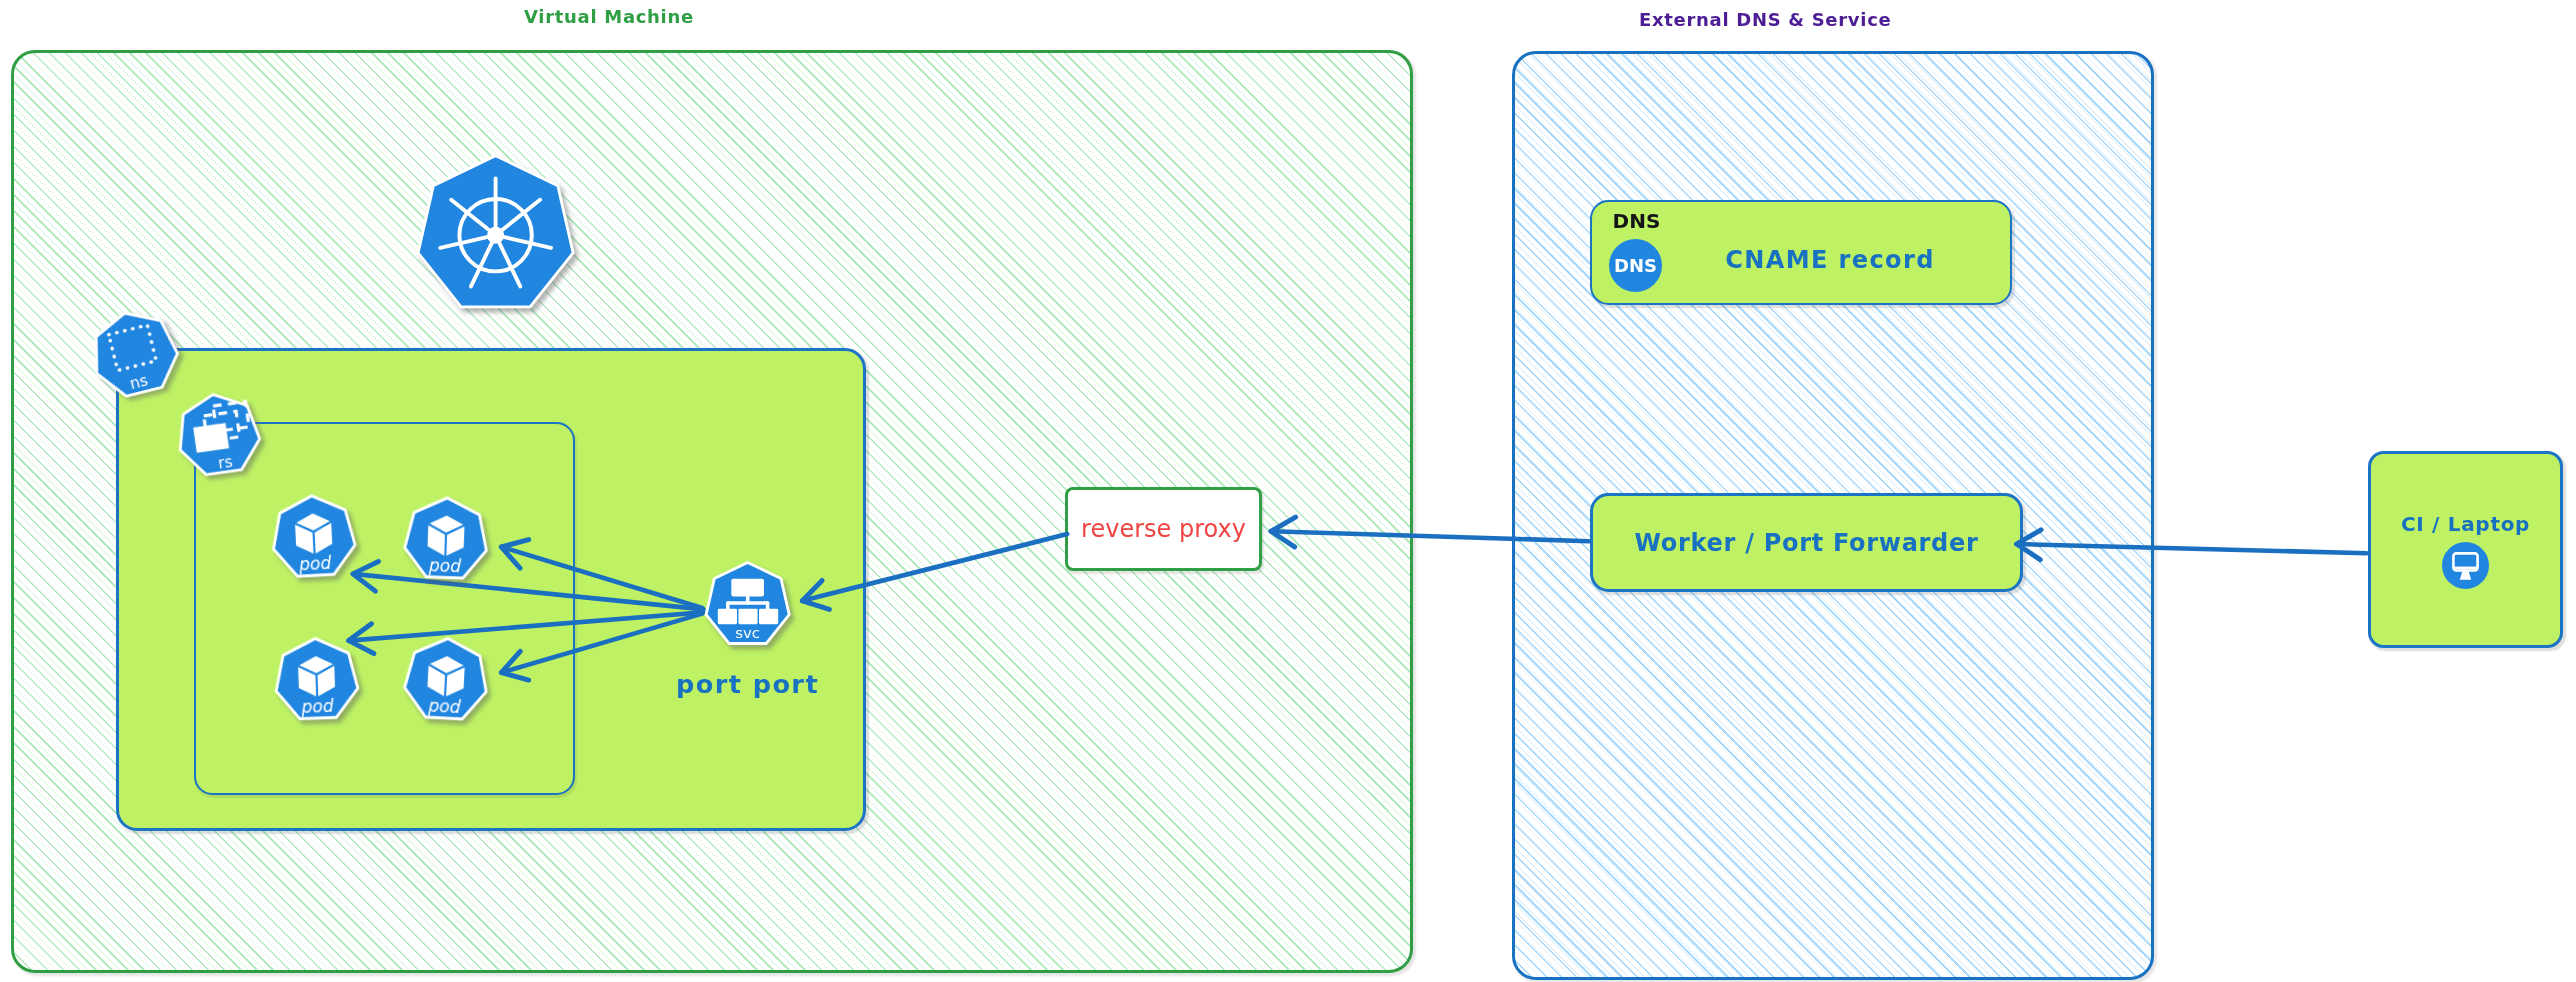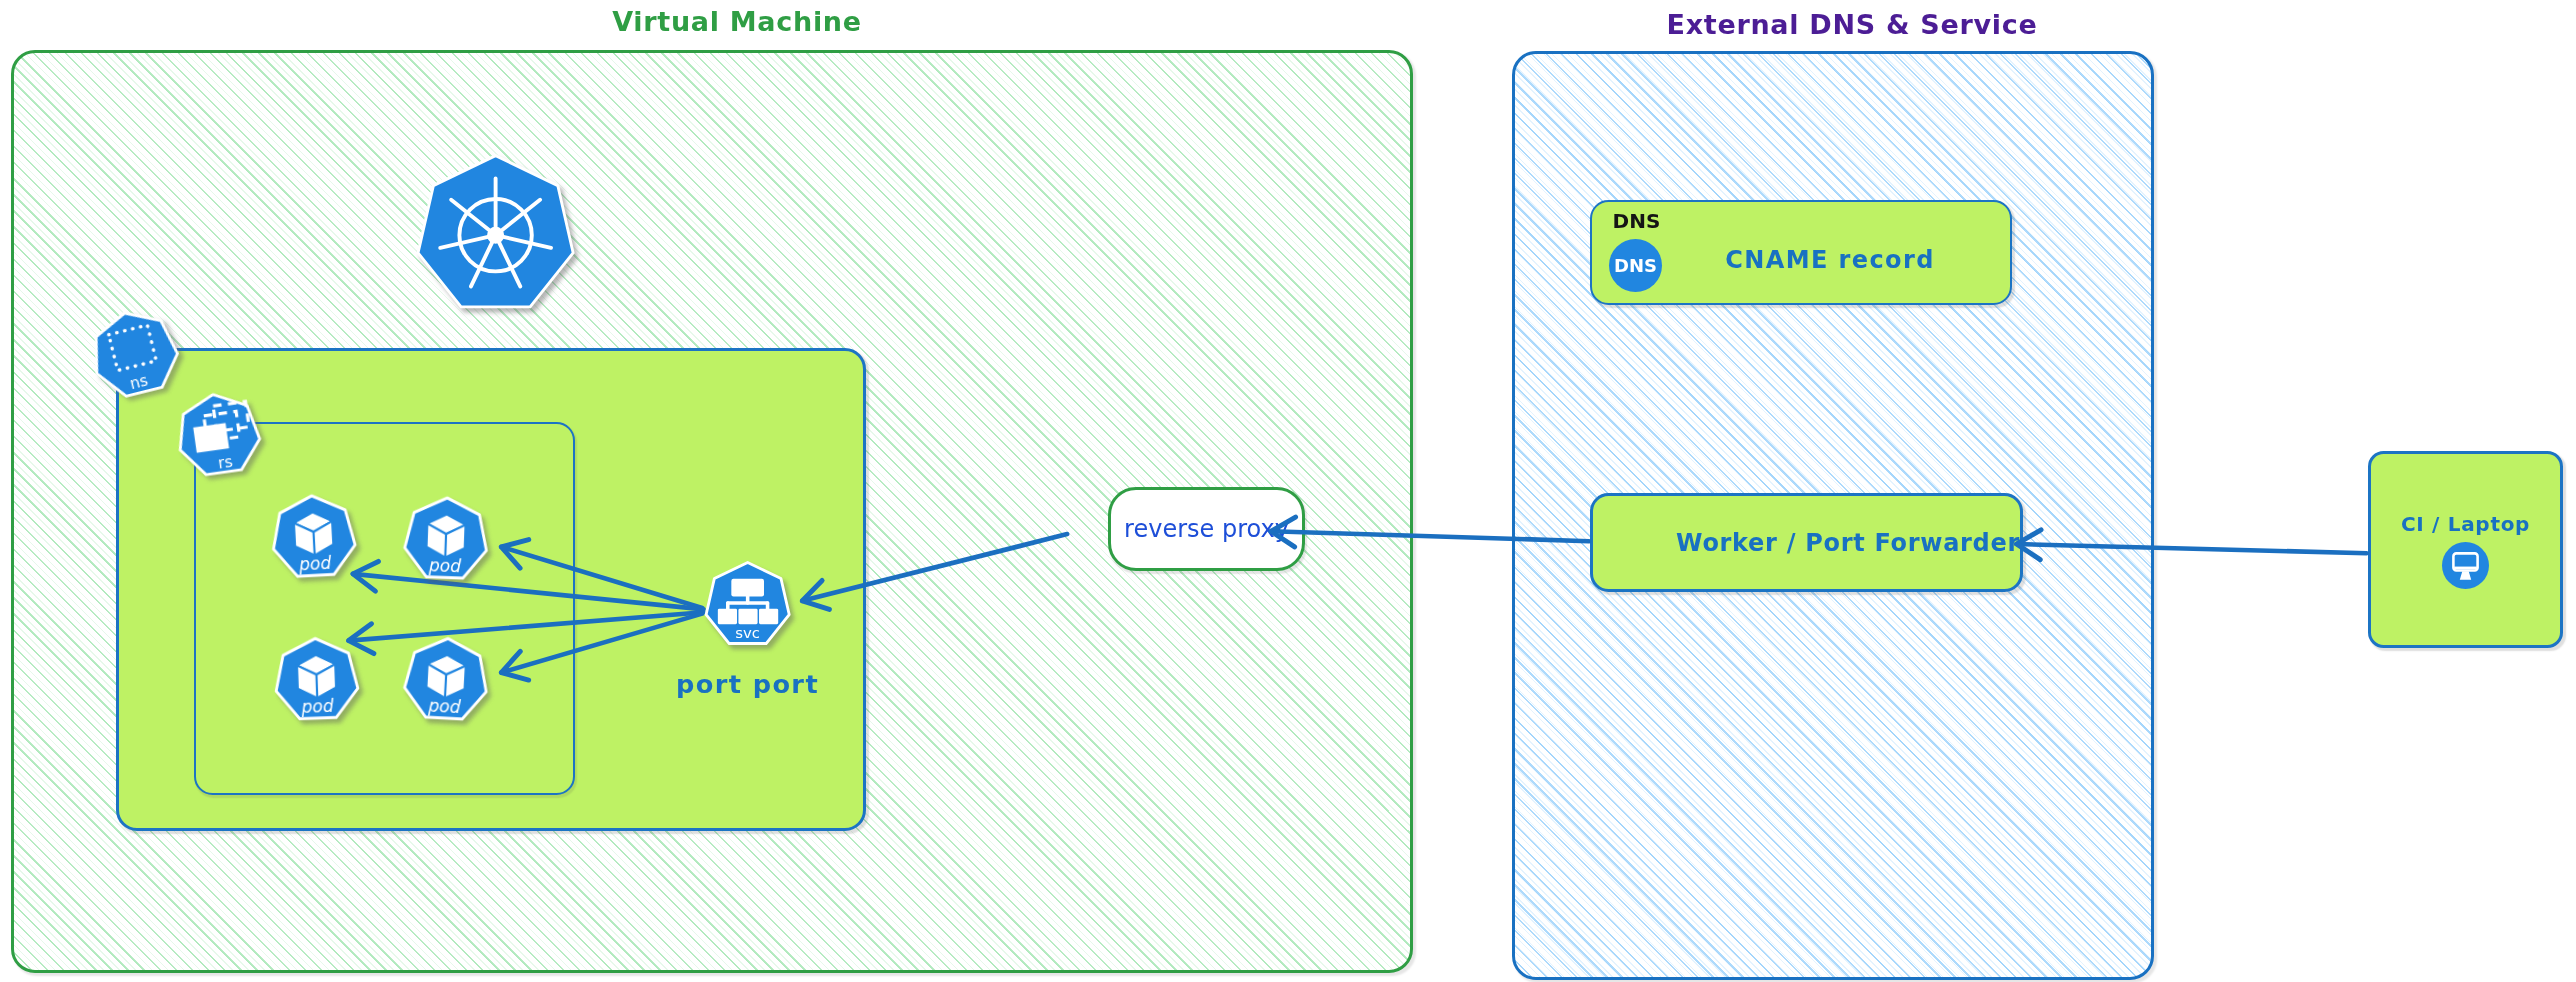--- a/index.html
+++ b/index.html
@@ -27,37 +27,37 @@
     box-shadow:2.1px 2.8px 2.1px rgba(0,0,0,0.10);
   }
 
   .white-box{background:#bef264;border:3.6px solid #1c74c4;box-shadow:2.1px 2.8px 1.4px rgba(80,80,80,0.18);}
   #namespace-box{left:116px;top:348px;width:750px;height:483px;border-radius:21px;}
   #replicaset-box{left:194px;top:422px;width:381px;height:373px;border-width:2.8px;border-radius:18.5px;box-shadow:1.4px 2.1px 1.4px rgba(80,80,80,0.14);}
 
   #vm-box{left:10.7px;top:50px;width:1402px;height:923px;}
   #external-box{left:1512px;top:51px;width:642px;height:929px;}
 
-  .title{position:absolute;text-align:center;font-size:27px;font-weight:bold;letter-spacing:0.7px;}
+  .title{position:absolute;text-align:left;font-size:18px;font-weight:bold;letter-spacing:0.7px;}
   .green-text{color:#2f9e44;}
   .blue-text{color:#4c1d95;}
   #vm-title{left:524px;top:5.7px;width:426px;}
   #external-title{left:1639px;top:8.5px;width:426px;}
 
-  #reverse-proxy-box{left:1108px;top:487px;width:197px;height:84px;border:3.6px solid #2f9e44;border-radius:28px;
-    display:flex;align-items:center;justify-content:center;font-size:24px;color:#1d4ed8;box-shadow:1.4px 2.1px 1.4px rgba(80,80,80,0.15);}
+  #reverse-proxy-box{left:1065px;top:487px;width:197px;height:84px;border:3.6px solid #2f9e44;border-radius:8px;
+    display:flex;align-items:center;justify-content:center;font-size:24px;color:#ef4444;box-shadow:1.4px 2.1px 1.4px rgba(80,80,80,0.15);}
 
   #dns-card{left:1590px;top:200px;width:422px;height:105px;border-width:2.8px;border-radius:18.5px;}
   #dns-tag{position:absolute;left:20.6px;top:7px;font-size:20px;font-weight:bold;color:#151515;}
   #dns-circle{position:absolute;left:17px;top:37px;width:53px;height:53px;border-radius:50%;background:#2186e0;
     display:flex;align-items:center;justify-content:center;color:#fff;font-size:18px;font-weight:bold;}
   #cname-label{position:absolute;left:89px;top:44px;width:298px;text-align:center;font-size:24px;color:#1971c2;font-weight:bold;letter-spacing:1.4px;}
 
   #worker-box{left:1590px;top:493px;width:433px;height:99px;border-radius:18.5px;
-    display:flex;align-items:center;justify-content:flex-end;font-size:24px;color:#1971c2;font-weight:bold;letter-spacing:0.7px;}
+    display:flex;align-items:center;justify-content:center;font-size:24px;color:#1971c2;font-weight:bold;letter-spacing:0.7px;}
 
   #ci-box{left:2368px;top:451px;width:195px;height:197px;border-radius:15.6px;
     display:flex;flex-direction:column;align-items:center;}
   #ci-label{margin-top:58px;font-size:20px;color:#1971c2;font-weight:bold;letter-spacing:0.7px;}
   #ci-circle{margin-top:5.7px;width:47px;height:47px;border-radius:50%;background:#2186e0;
     display:flex;align-items:center;justify-content:center;}
 
   #node-port-label{position:absolute;left:641px;top:669px;width:213px;text-align:center;
     font-size:25.6px;color:#1971c2;font-weight:bold;letter-spacing:1.4px;}
 

